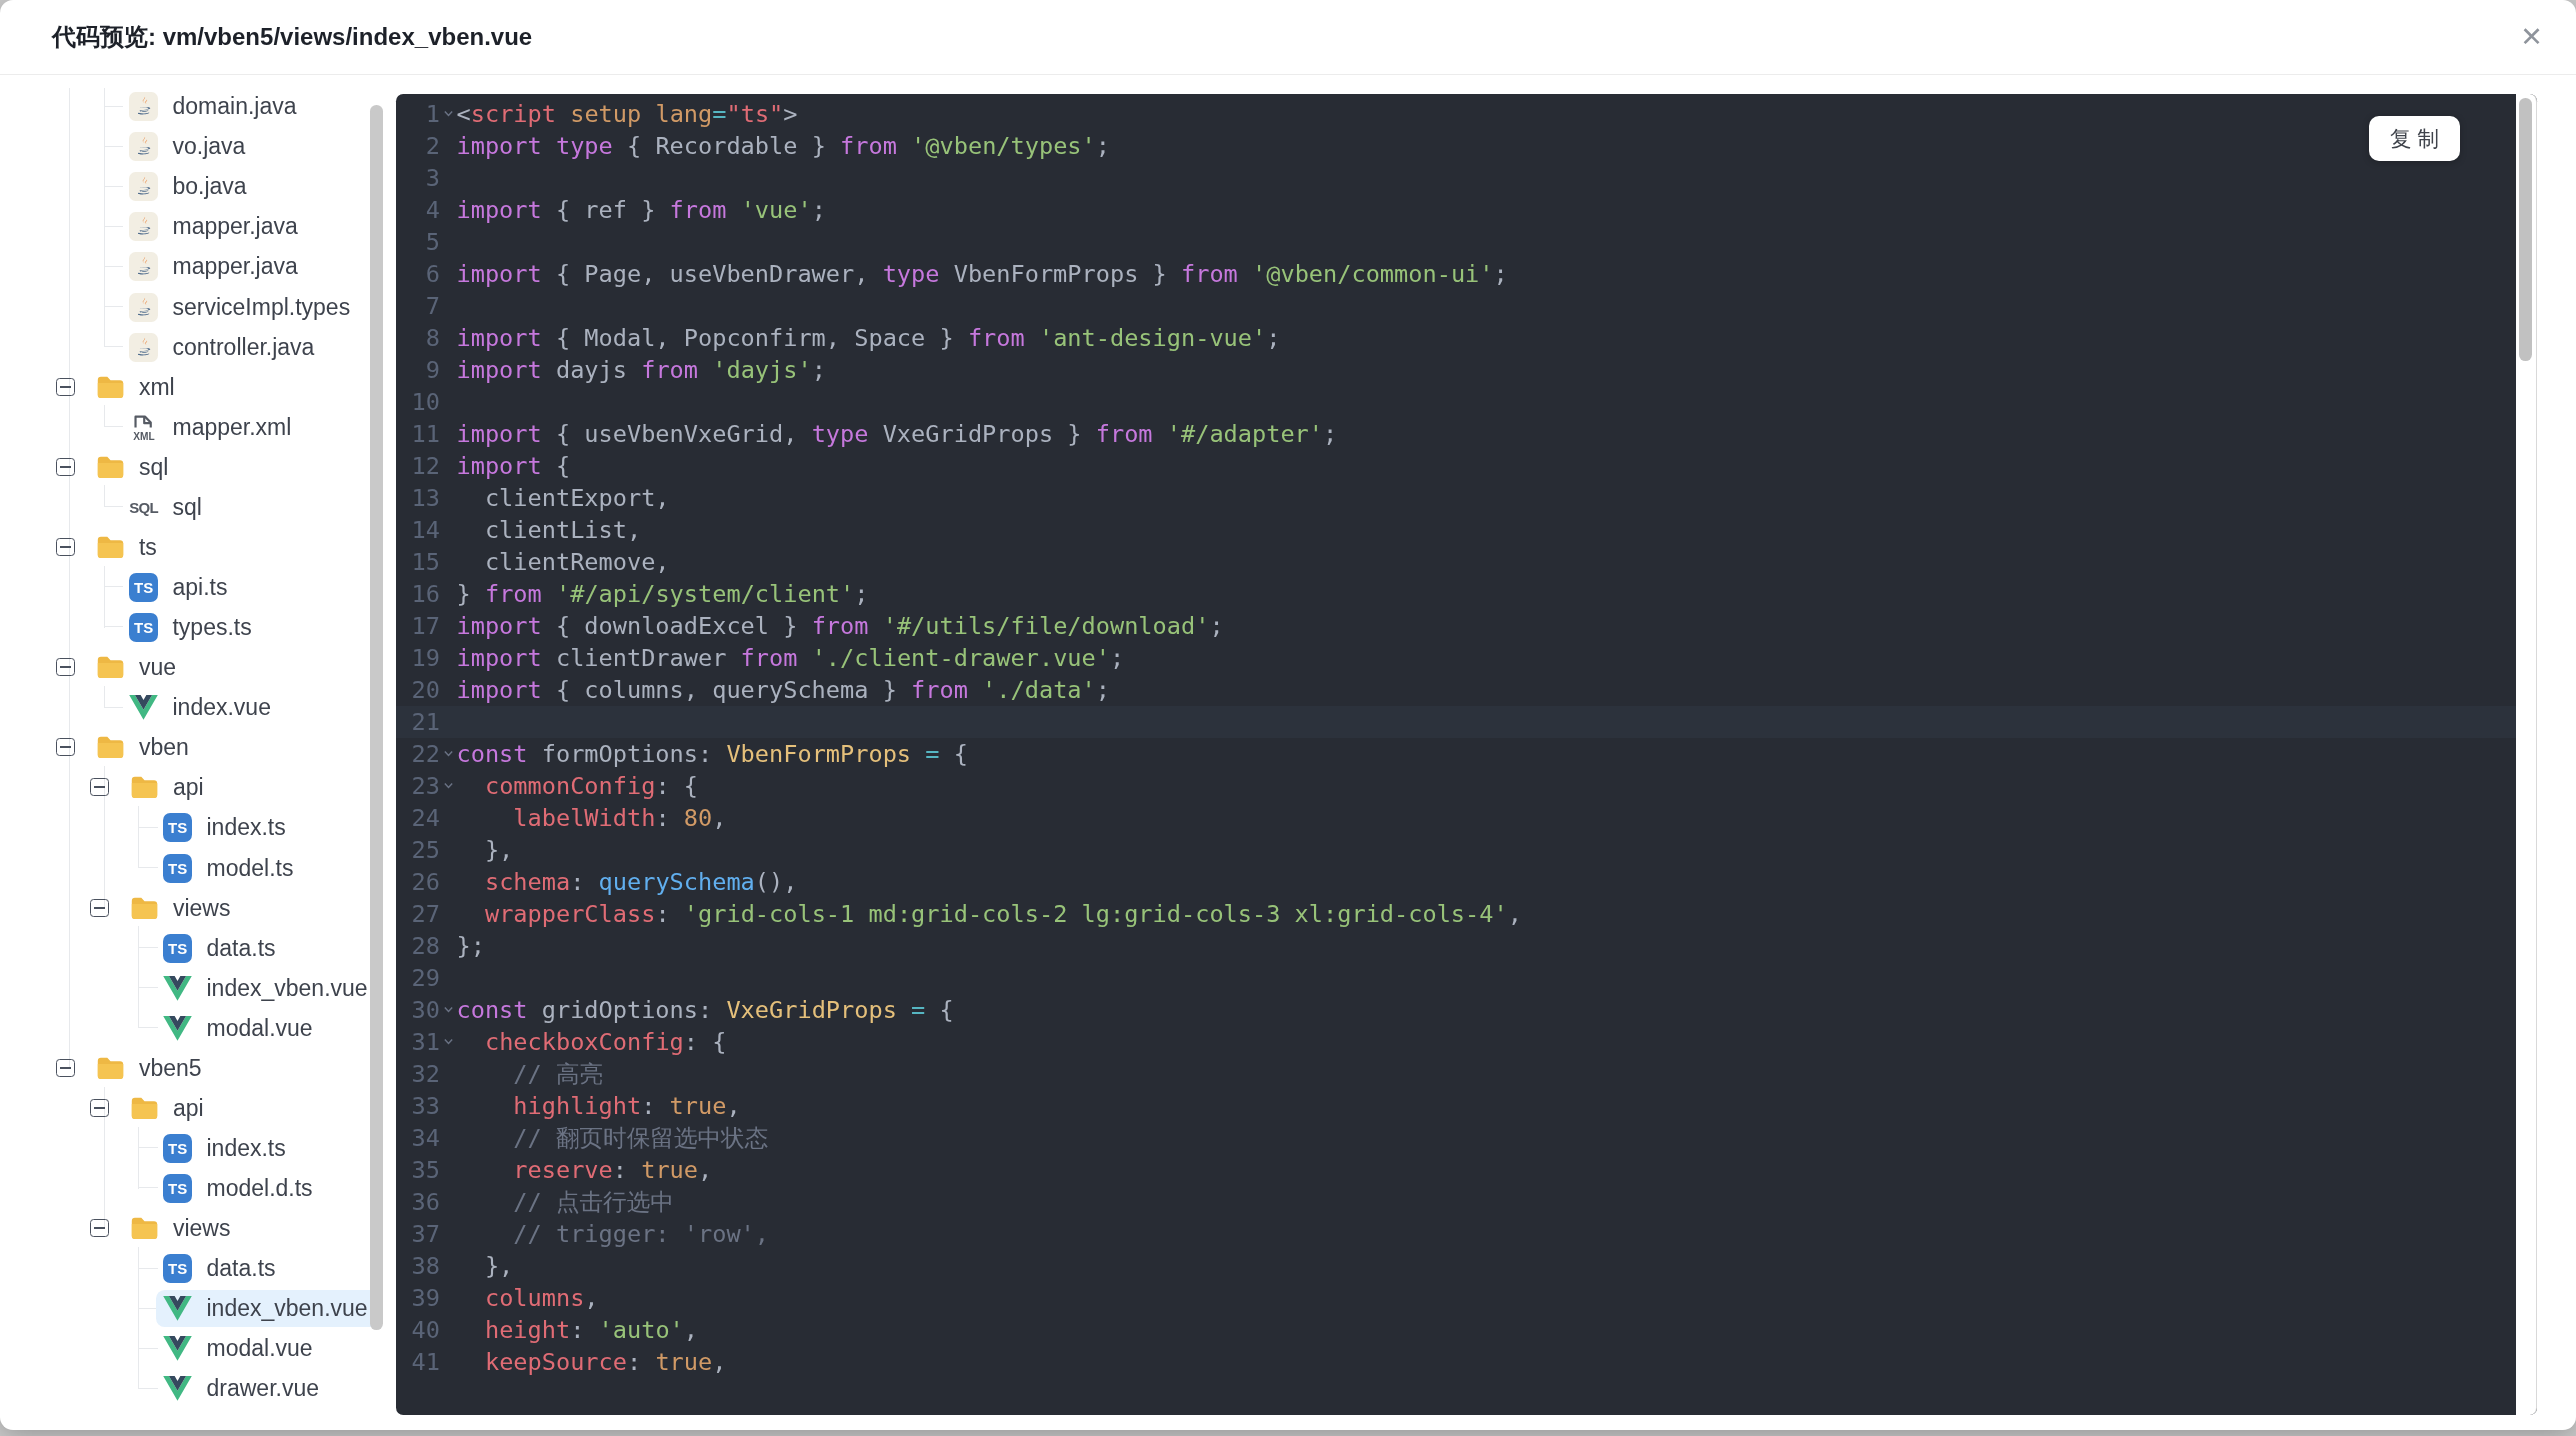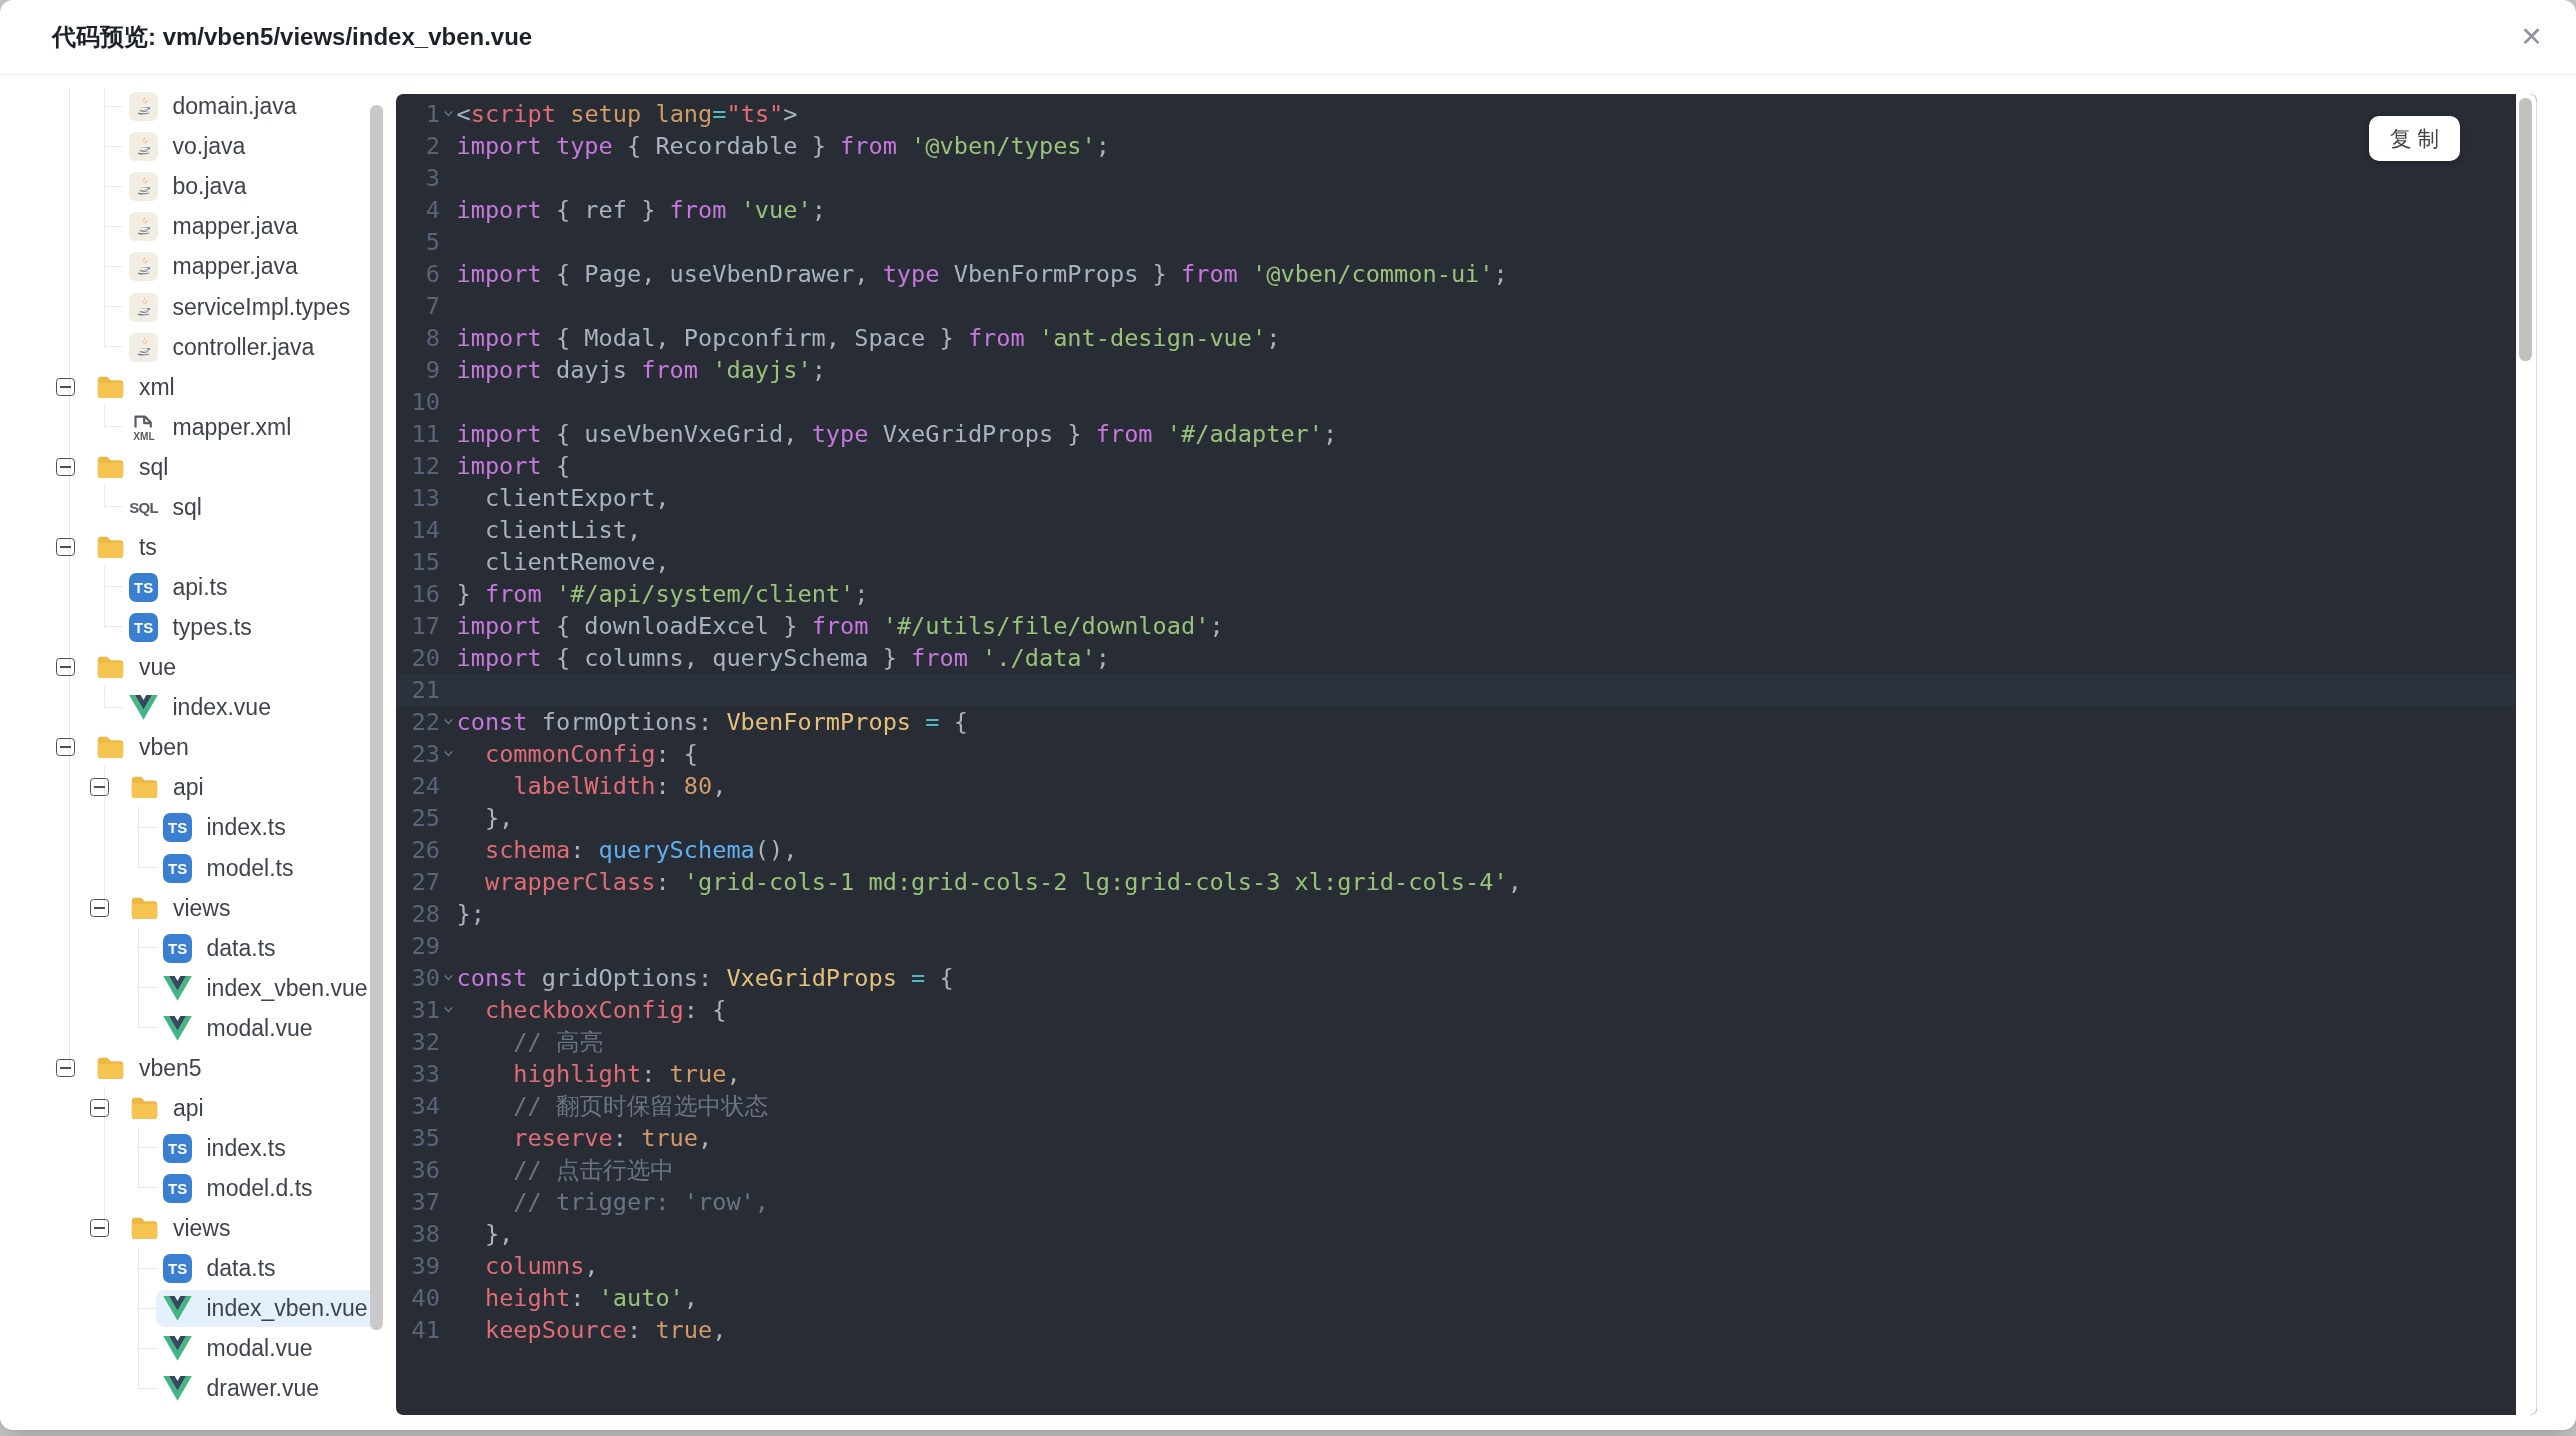--- a/index.html
+++ b/index.html
@@ -587,20 +587,25 @@
           <span class="ln">16</span>
           <span class="fold"></span>
           <span class="ct"><span class="tok-d">} </span><span class="tok-k">from</span><span class="tok-d"> </span><span class="tok-s">'#/api/system/client'</span><span class="tok-d">;</span></span>
         </div>
         <div class="cline">
           <span class="ln">17</span>
           <span class="fold"></span>
           <span class="ct"><span class="tok-k">import</span><span class="tok-d"> { downloadExcel } </span><span class="tok-k">from</span><span class="tok-d"> </span><span class="tok-s">'#/utils/file/download'</span><span class="tok-d">;</span></span>
         </div>
         <div class="cline">
+          <span class="ln">19</span>
+          <span class="fold"></span>
+          <span class="ct"><span class="tok-k">import</span><span class="tok-d"> clientDrawer </span><span class="tok-k">from</span><span class="tok-d"> </span><span class="tok-s">'./client-drawer.vue'</span><span class="tok-d">;</span></span>
+        </div>
+        <div class="cline">
           <span class="ln">20</span>
           <span class="fold"></span>
           <span class="ct"><span class="tok-k">import</span><span class="tok-d"> { columns, querySchema } </span><span class="tok-k">from</span><span class="tok-d"> </span><span class="tok-s">'./data'</span><span class="tok-d">;</span></span>
         </div>
         <div class="cline active">
           <span class="ln">21</span>
           <span class="fold"></span>
           <span class="ct"></span>
         </div>
         <div class="cline">

